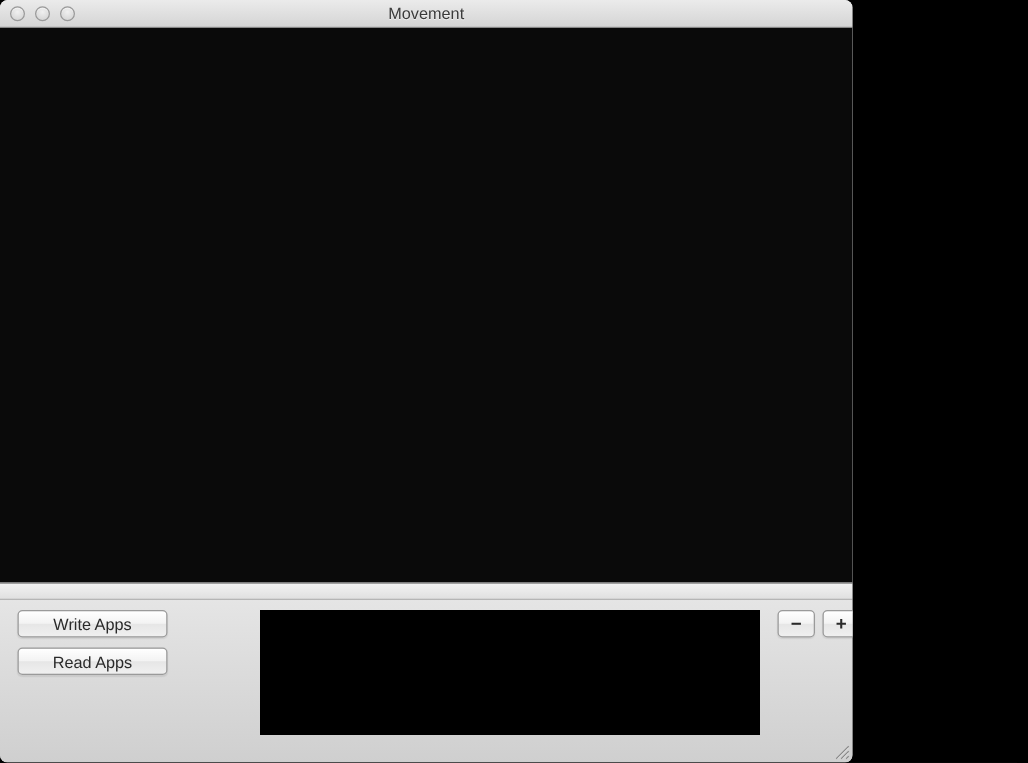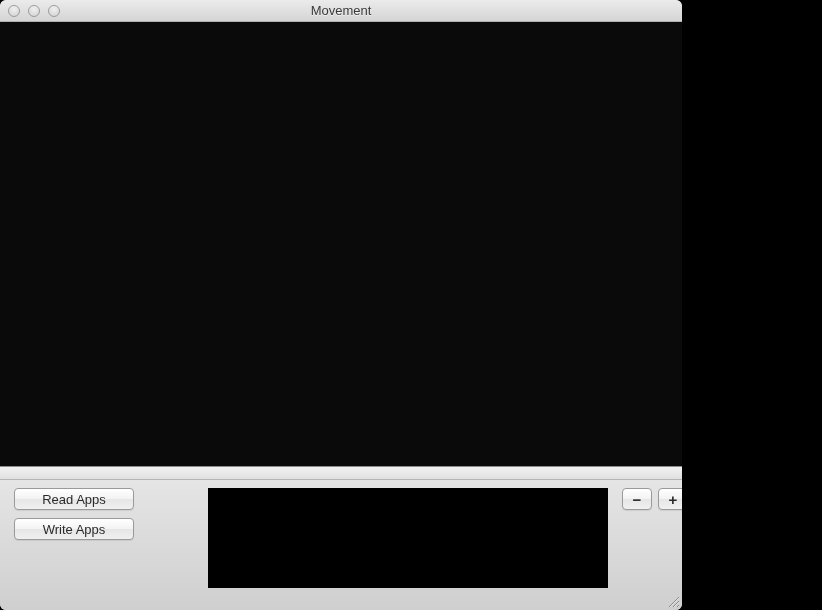--- a/index.html
+++ b/index.html
@@ -160,22 +160,22 @@
     </div>
     <div class="title">Movement</div>
   </div>
 
   <div class="main-canvas"></div>
 
   <div class="divider-gap"></div>
 
   <div class="bottom-panel">
     <div class="left-buttons">
+      <button class="aqua-button">Write Apps</button>
       <button class="aqua-button">Read Apps</button>
-      <button class="aqua-button">Write Apps</button>
     </div>
 
     <div class="preview-box"></div>
 
     <div class="right-buttons">
       <button class="square-button">
         <span>−</span>
       </button>
       <button class="square-button">
         <span>+</span>

